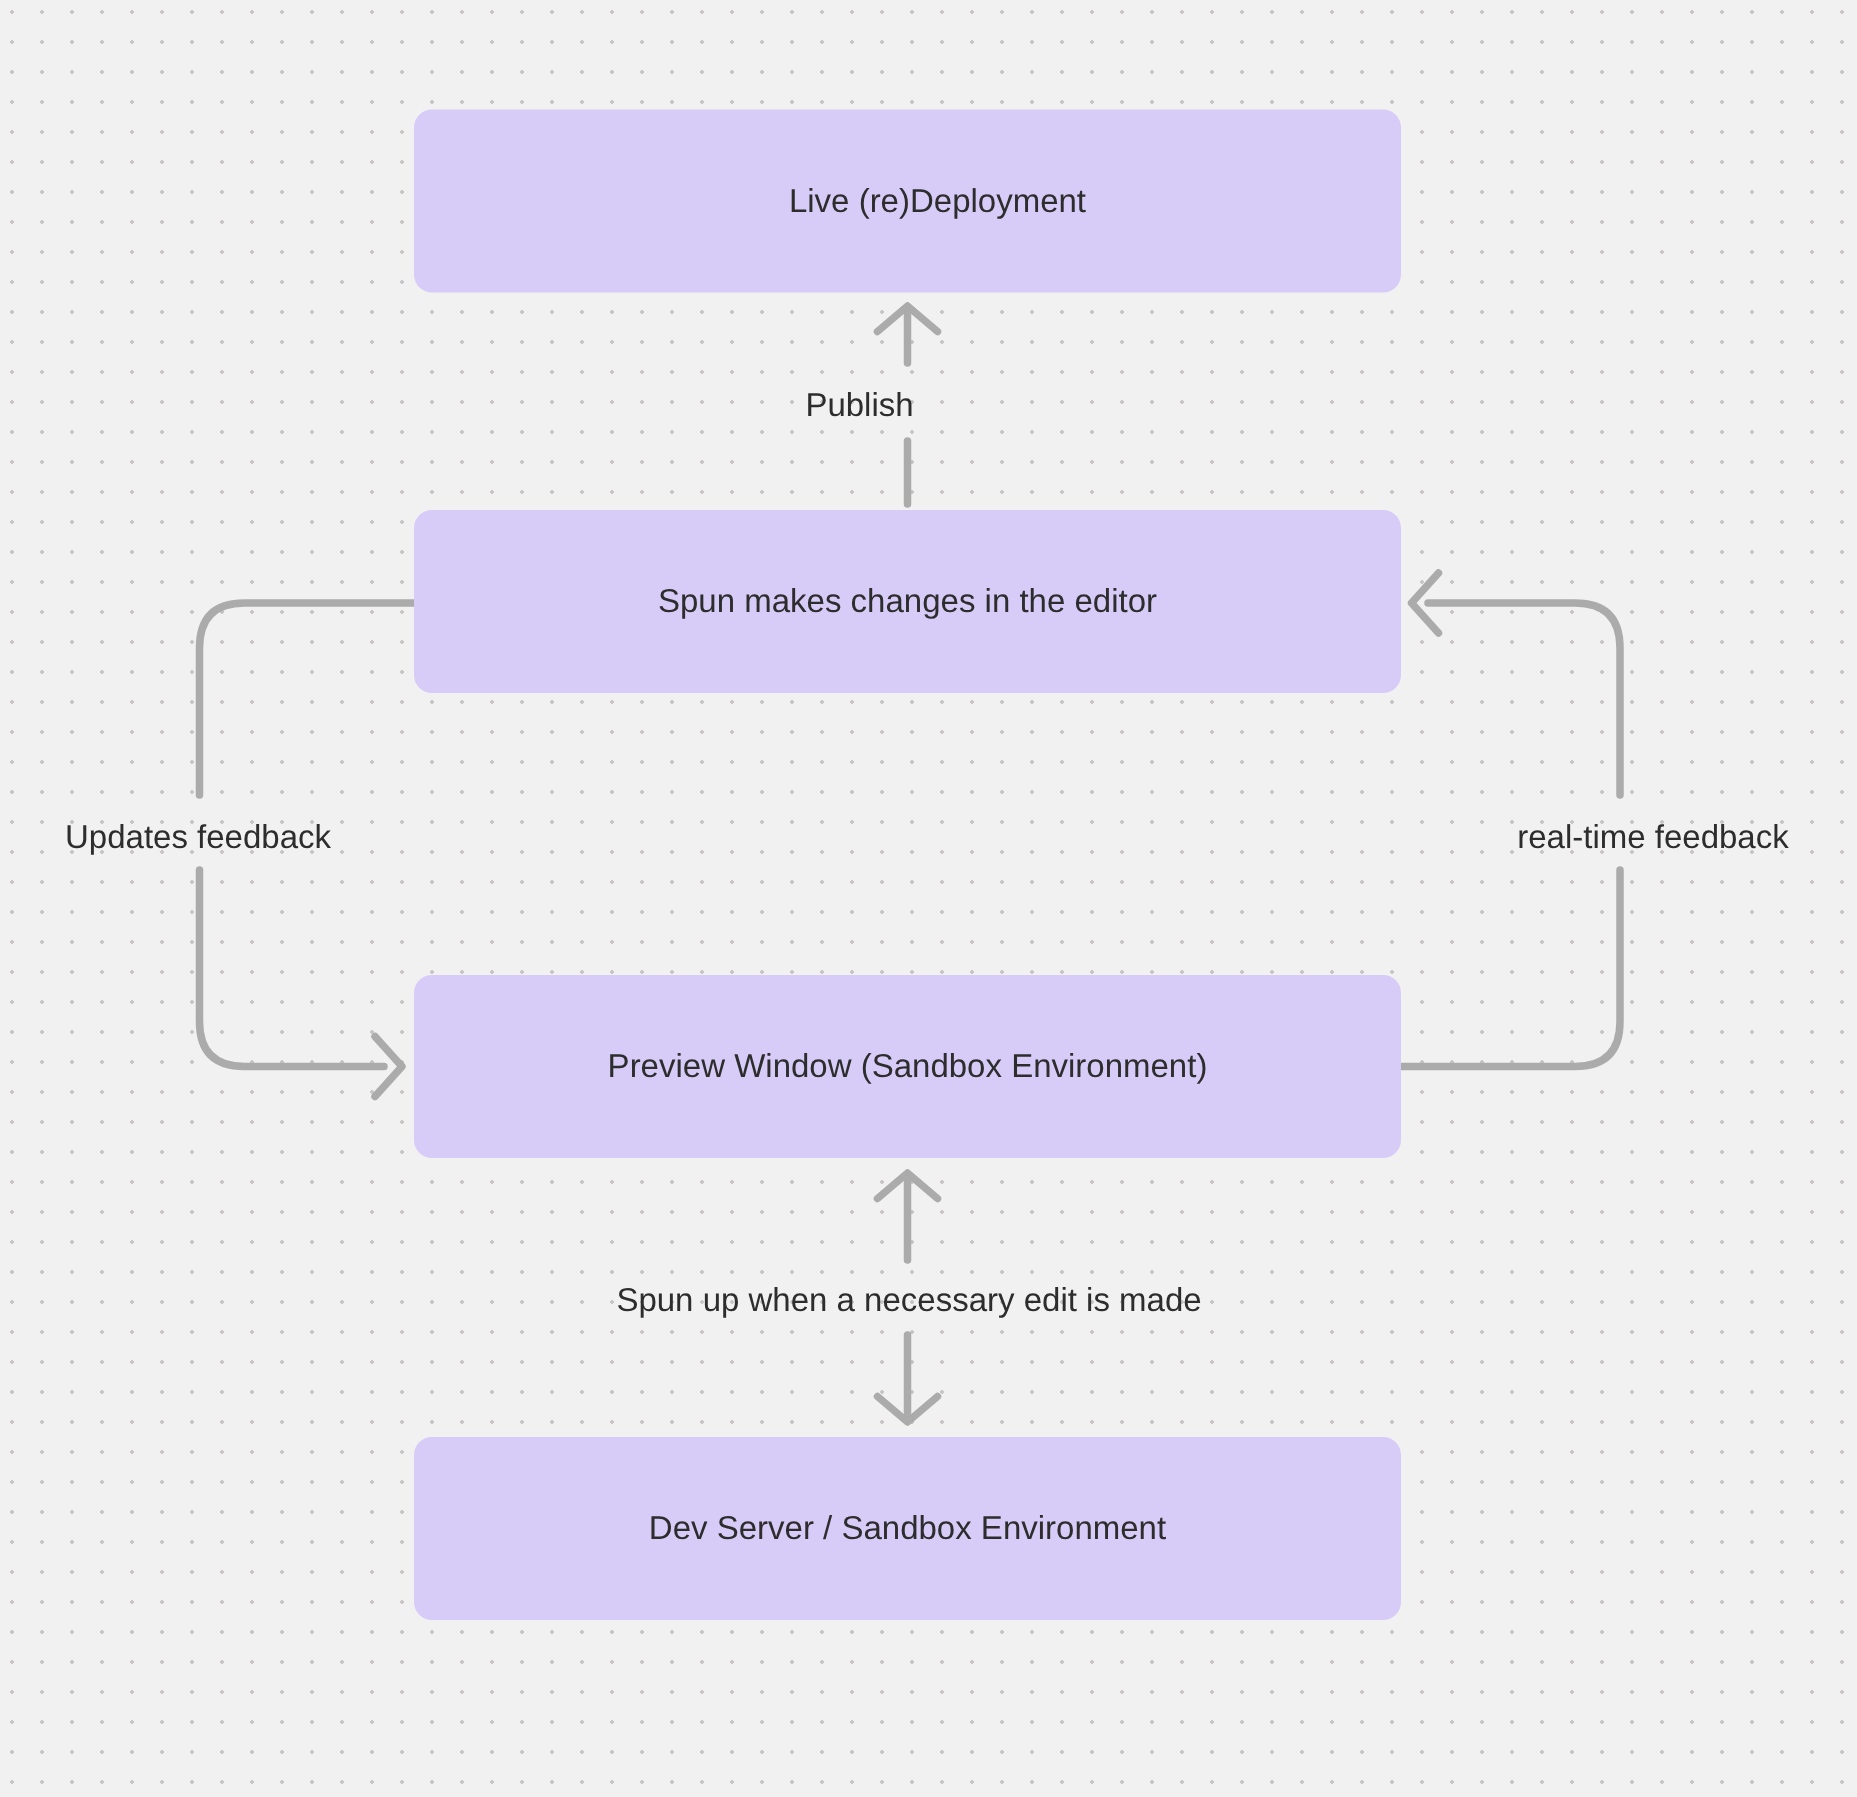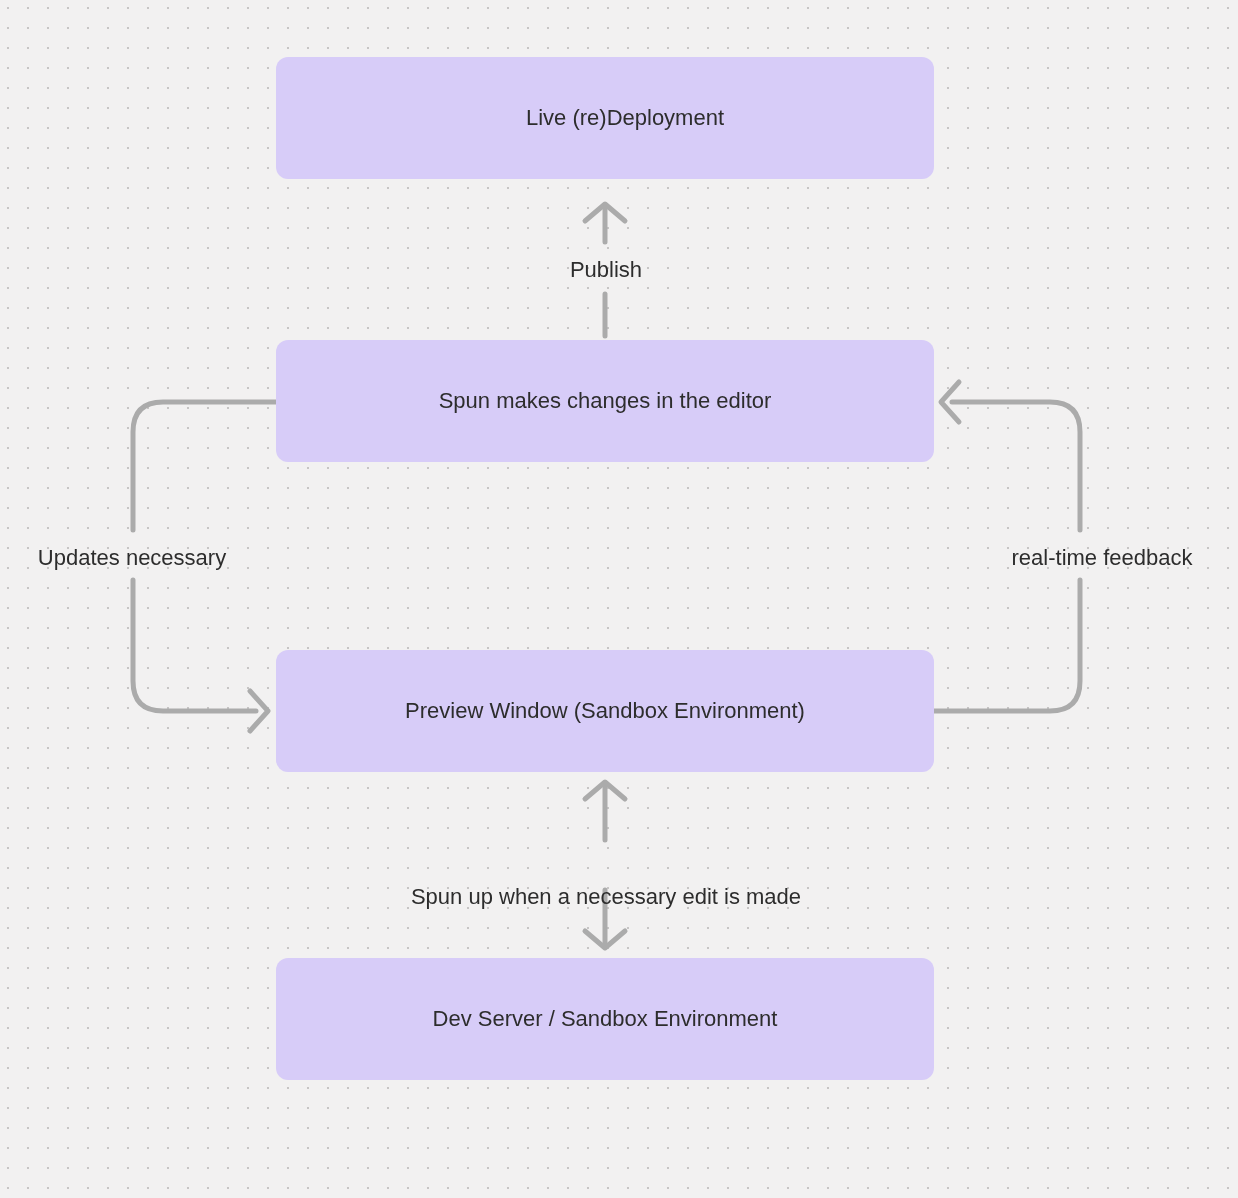--- a/index.html
+++ b/index.html
@@ -49,36 +49,36 @@
     display: flex;
     align-items: center;
     justify-content: center;
   }
   .node-label {
     color: var(--text);
     font-size: 22px;
     line-height: 1.2;
     white-space: nowrap;
   }
-  .node-live   { top: 57px; padding-left: 40px; }
+  .node-live   { top: 73px; padding-left: 40px; }
   .node-user   { top: 340px; }
   .node-preview{ top: 650px; }
   .node-dev    { top: 958px; }
 
   .edge-label {
     position: absolute;
     transform: translate(-50%, -50%);
     color: var(--text);
     font-size: 22px;
     white-space: nowrap;
   }
-  .label-publish  { left: 606px;  top: 270px; }
+  .label-publish  { left: 573px;  top: 270px; }
   .label-updates  { left: 132px;  top: 558px; }
   .label-feedback { left: 1078px; top: 558px; margin-left: 24px; }
-  .label-spunup   { left: 606px;  top: 867px; margin-top: 30px; }
+  .label-spunup   { left: 606px;  top: 867px; }
 </style>
 </head>
 <body>
 
 <div class="canvas">
 
   <svg class="edges-layer" viewBox="0 0 1238 1198" xmlns="http://www.w3.org/2000/svg">
 
     <g>
       <path class="edge-path" d="M 585 221 L 605 204 L 625 221"></path>
@@ -117,19 +117,19 @@
   <div class="node node-dev">
     <span class="node-label">Dev Server / Sandbox Environment</span>
   </div>
 
   <div class="node node-preview">
     <span class="node-label">Preview Window (Sandbox Environment)</span>
   </div>
 
   <div class="edge-label label-publish">Publish</div>
 
-  <div class="edge-label label-updates">Updates necessary</div>
+  <div class="edge-label label-updates">Updates feedback</div>
 
   <div class="edge-label label-feedback">real-time feedback</div>
 
   <div class="edge-label label-spunup">Spun up when a necessary edit is made</div>
 
 </div>
 
 </body></html>

